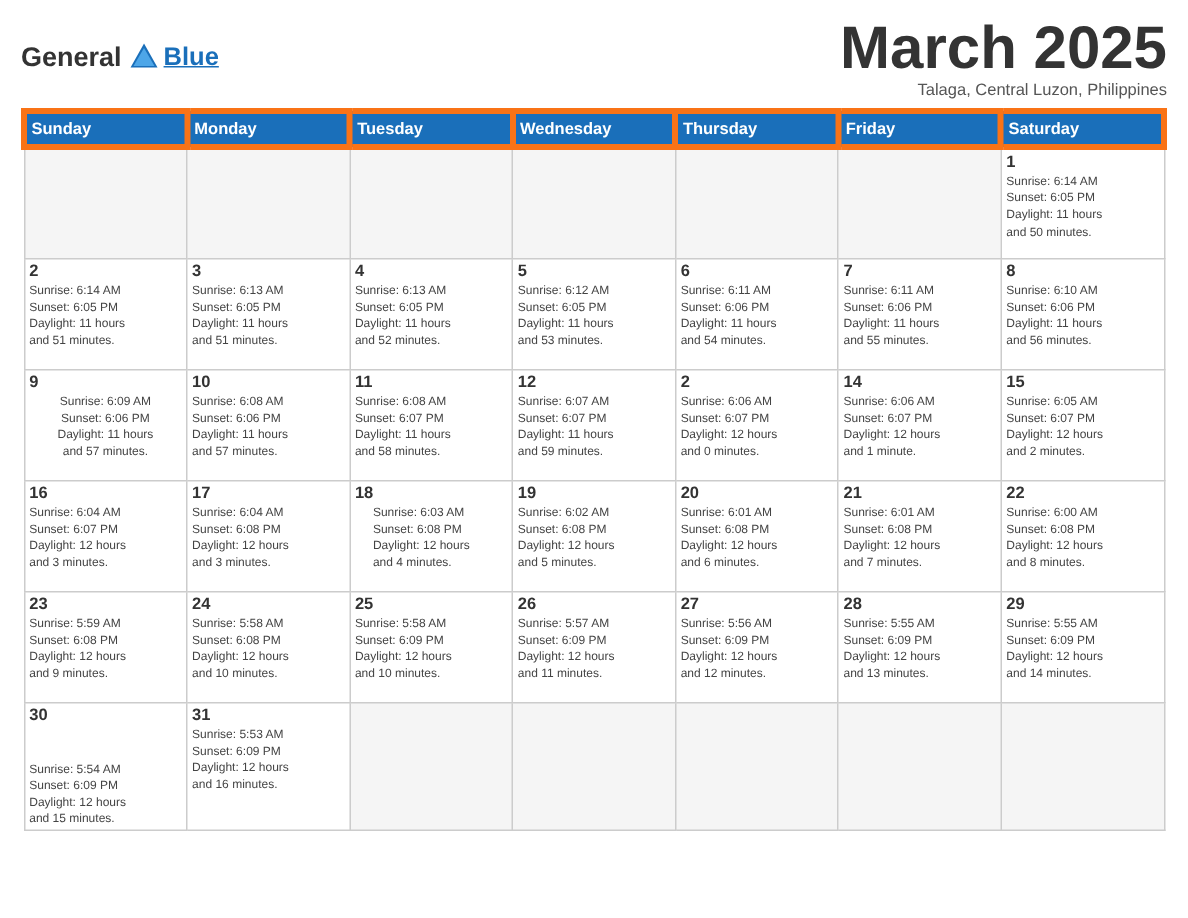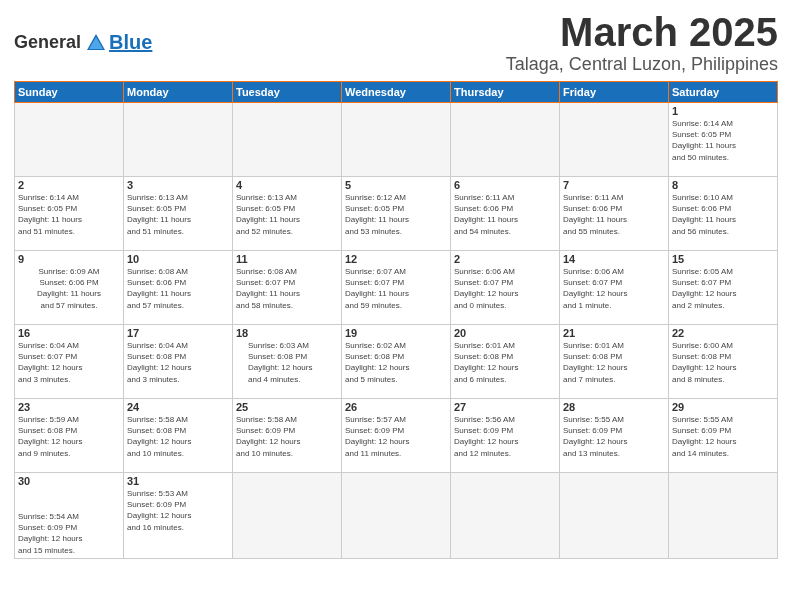--- a/index.html
+++ b/index.html
@@ -31,56 +31,56 @@
       display: flex;
       align-items: center;
       gap: 2px;
     }
     .logo-general {
       font-size: 18px;
       font-weight: bold;
       color: #333;
     }
     .logo-blue {
-      font-size: 20px;
+      font-size: 17px;
       font-weight: bold;
       color: #1a6fba;
       text-decoration: underline;
     }
     .logo-icon {
       width: 22px;
       height: 22px;
       margin-left: 2px;
     }
     .title-area {
       text-align: right;
     }
     .month-title {
       font-size: 40px;
       font-weight: bold;
       color: #333;
       line-height: 1.1;
     }
     .location-subtitle {
-      font-size: 18px;
+      font-size: 11px;
       color: #555;
     }
     .calendar-table {
       width: 100%;
       border-collapse: collapse;
       table-layout: fixed;
     }
     .calendar-table th {
       background: #1a6fba;
       color: #fff;
       font-size: 11px;
       font-weight: bold;
       padding: 4px 3px;
       text-align: left;
-      border: 1px solid #f97316;
+      border: 4px solid #f97316;
     }
     .calendar-table td {
       border: 1px solid #ccc;
       vertical-align: top;
       padding: 2px 3px;
       font-size: 8.5px;
       color: #333;
       height: 74px;
       background: #fff;
     }

